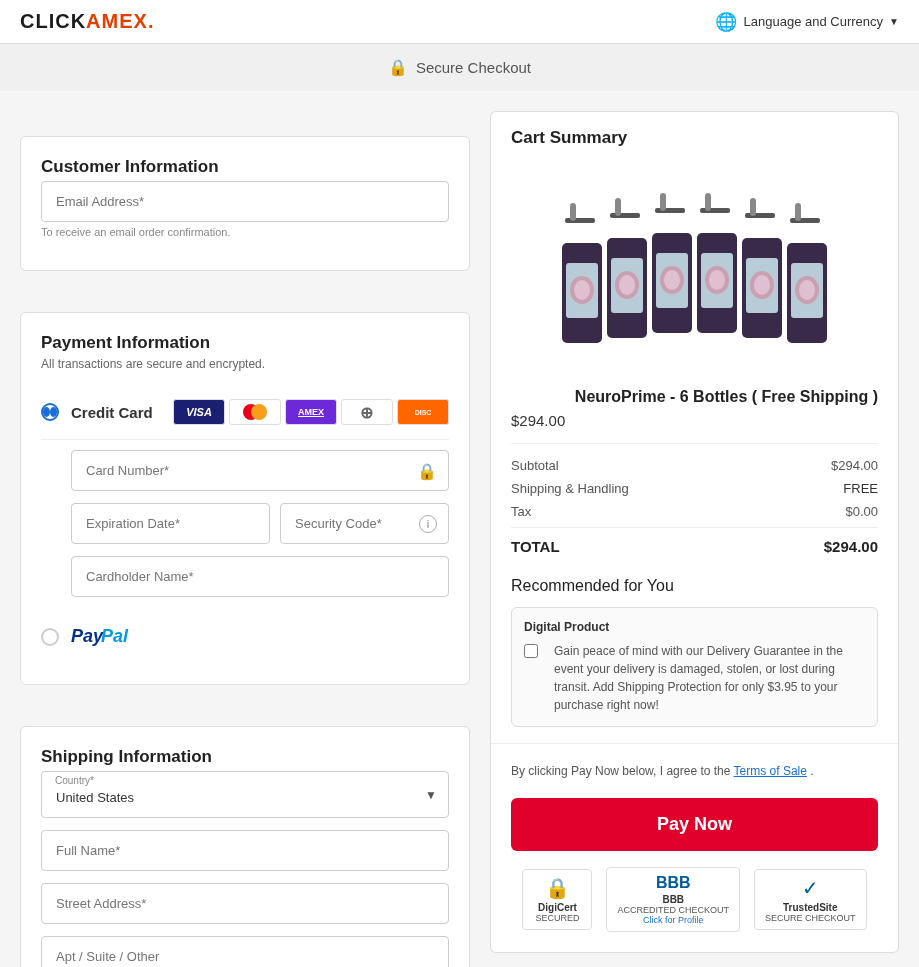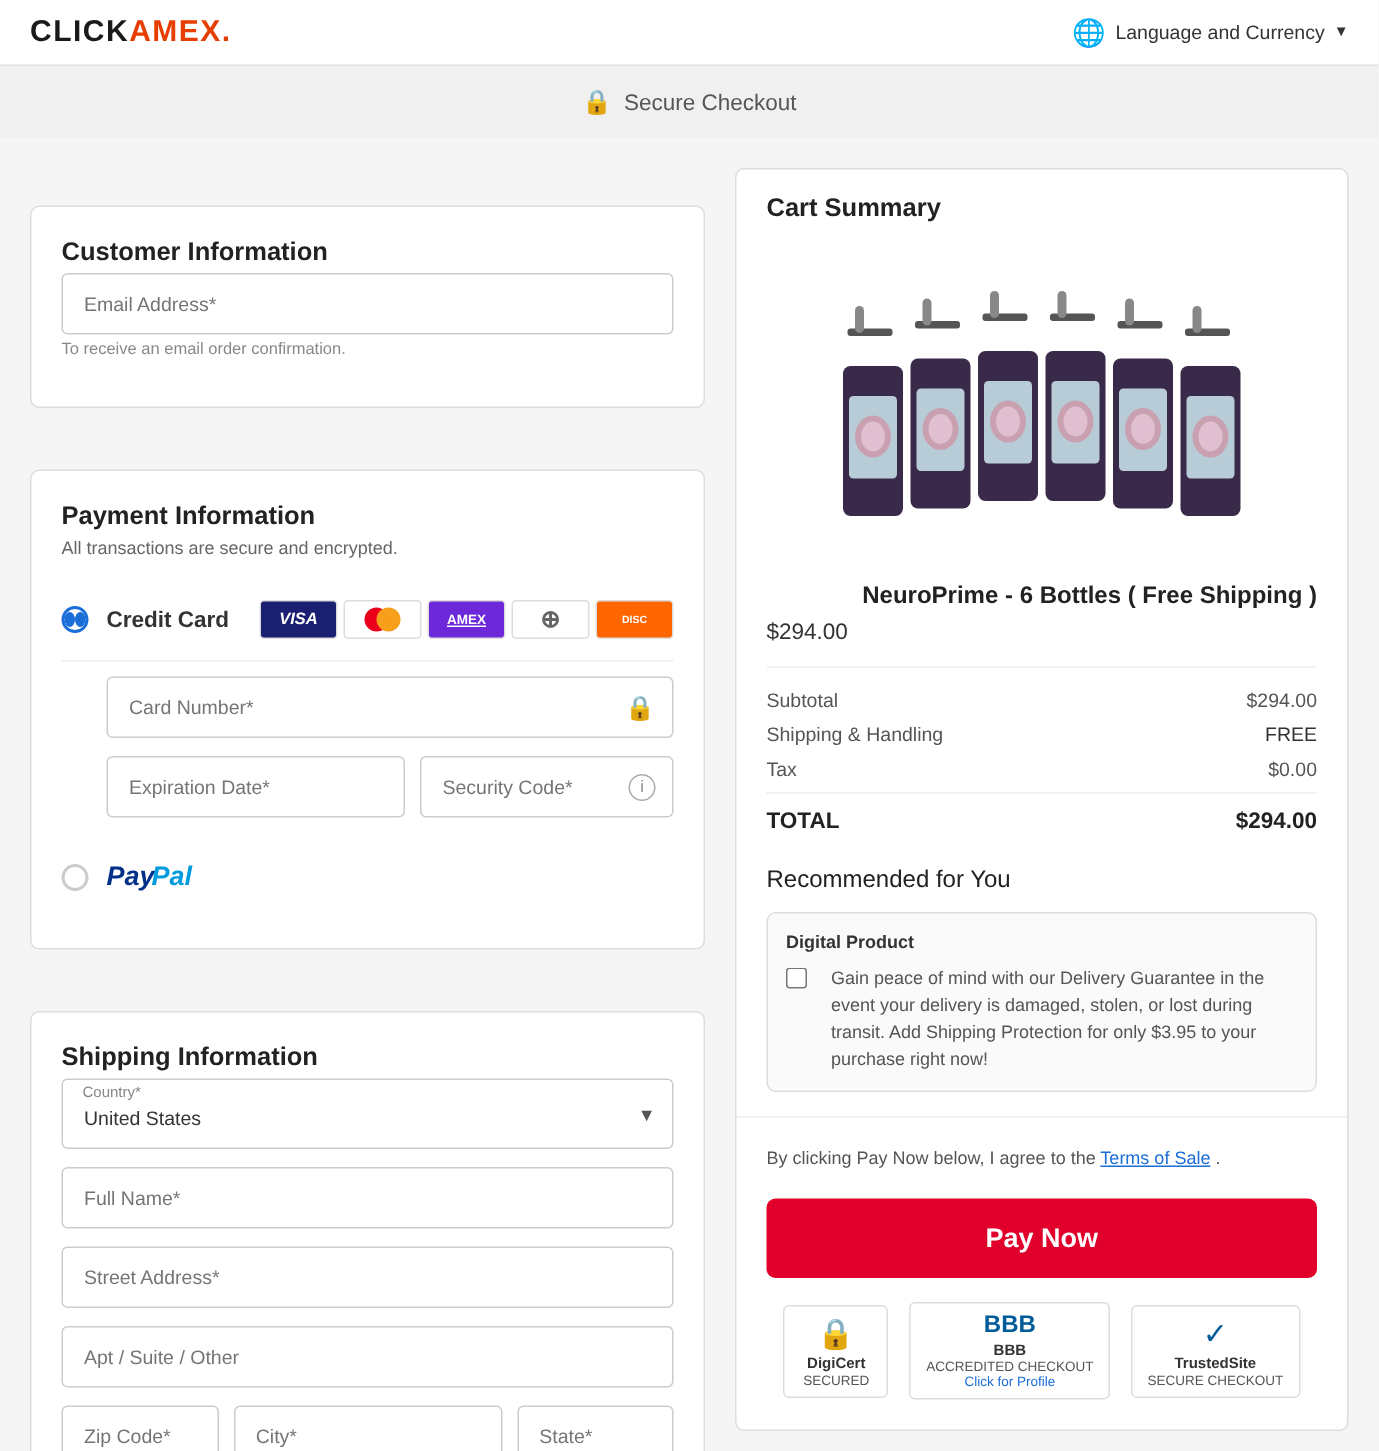--- a/index.html
+++ b/index.html
@@ -495,20 +495,23 @@
             <span class="input-icon">🔒</span>
           </div>
         </div>
         <div class="two-col-inputs form-group">
           <input class="form-input" type="text" placeholder="Expiration Date*" style="">
           <div class="input-with-icon" style="flex:1;display:flex;border-radius:12px;">
             <input class="form-input" type="text" style="flex: 1 1 0%;" placeholder="Security Code*">
             <div class="info-icon">i</div>
           </div>
         </div>
+        <div class="form-group">
+          <input class="form-input" type="text" placeholder="Cardholder Name*" style="">
+        </div>
       </div>
 
       <div class="payment-method">
         <div class="radio-btn"></div>
         <div>
           <svg width="80" height="24" viewBox="0 0 80 24" xmlns="http://www.w3.org/2000/svg">
             <text x="0" y="19" font-family="Arial" font-size="18" font-weight="bold" font-style="italic" fill="#003087">Pay</text>
             <text x="30" y="19" font-family="Arial" font-size="18" font-weight="bold" font-style="italic" fill="#009cde">Pal</text>
           </svg>
         </div>

